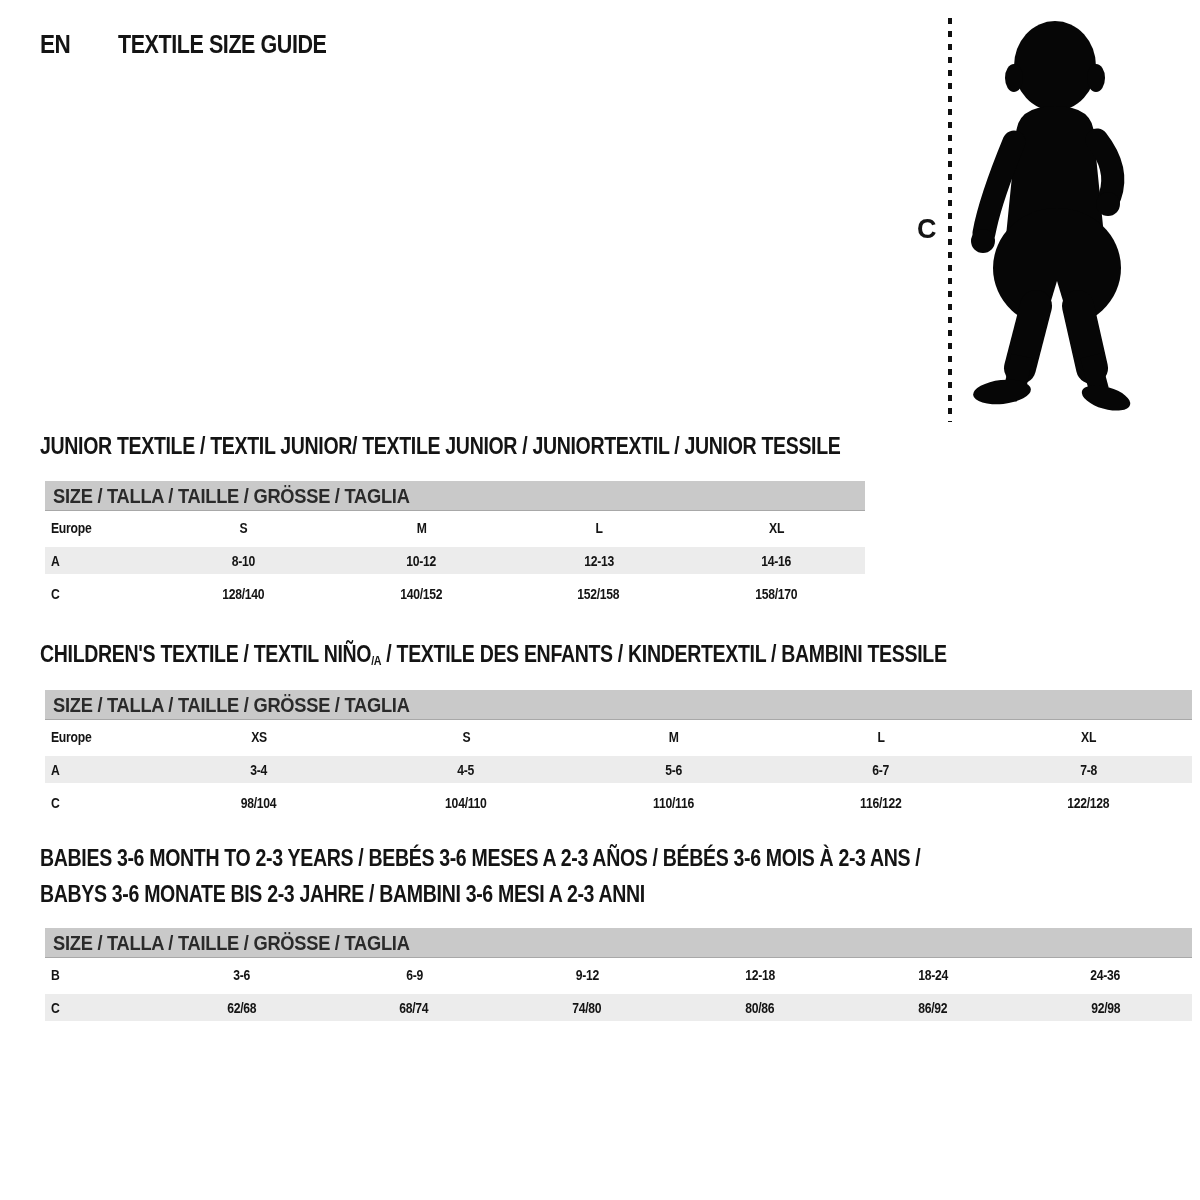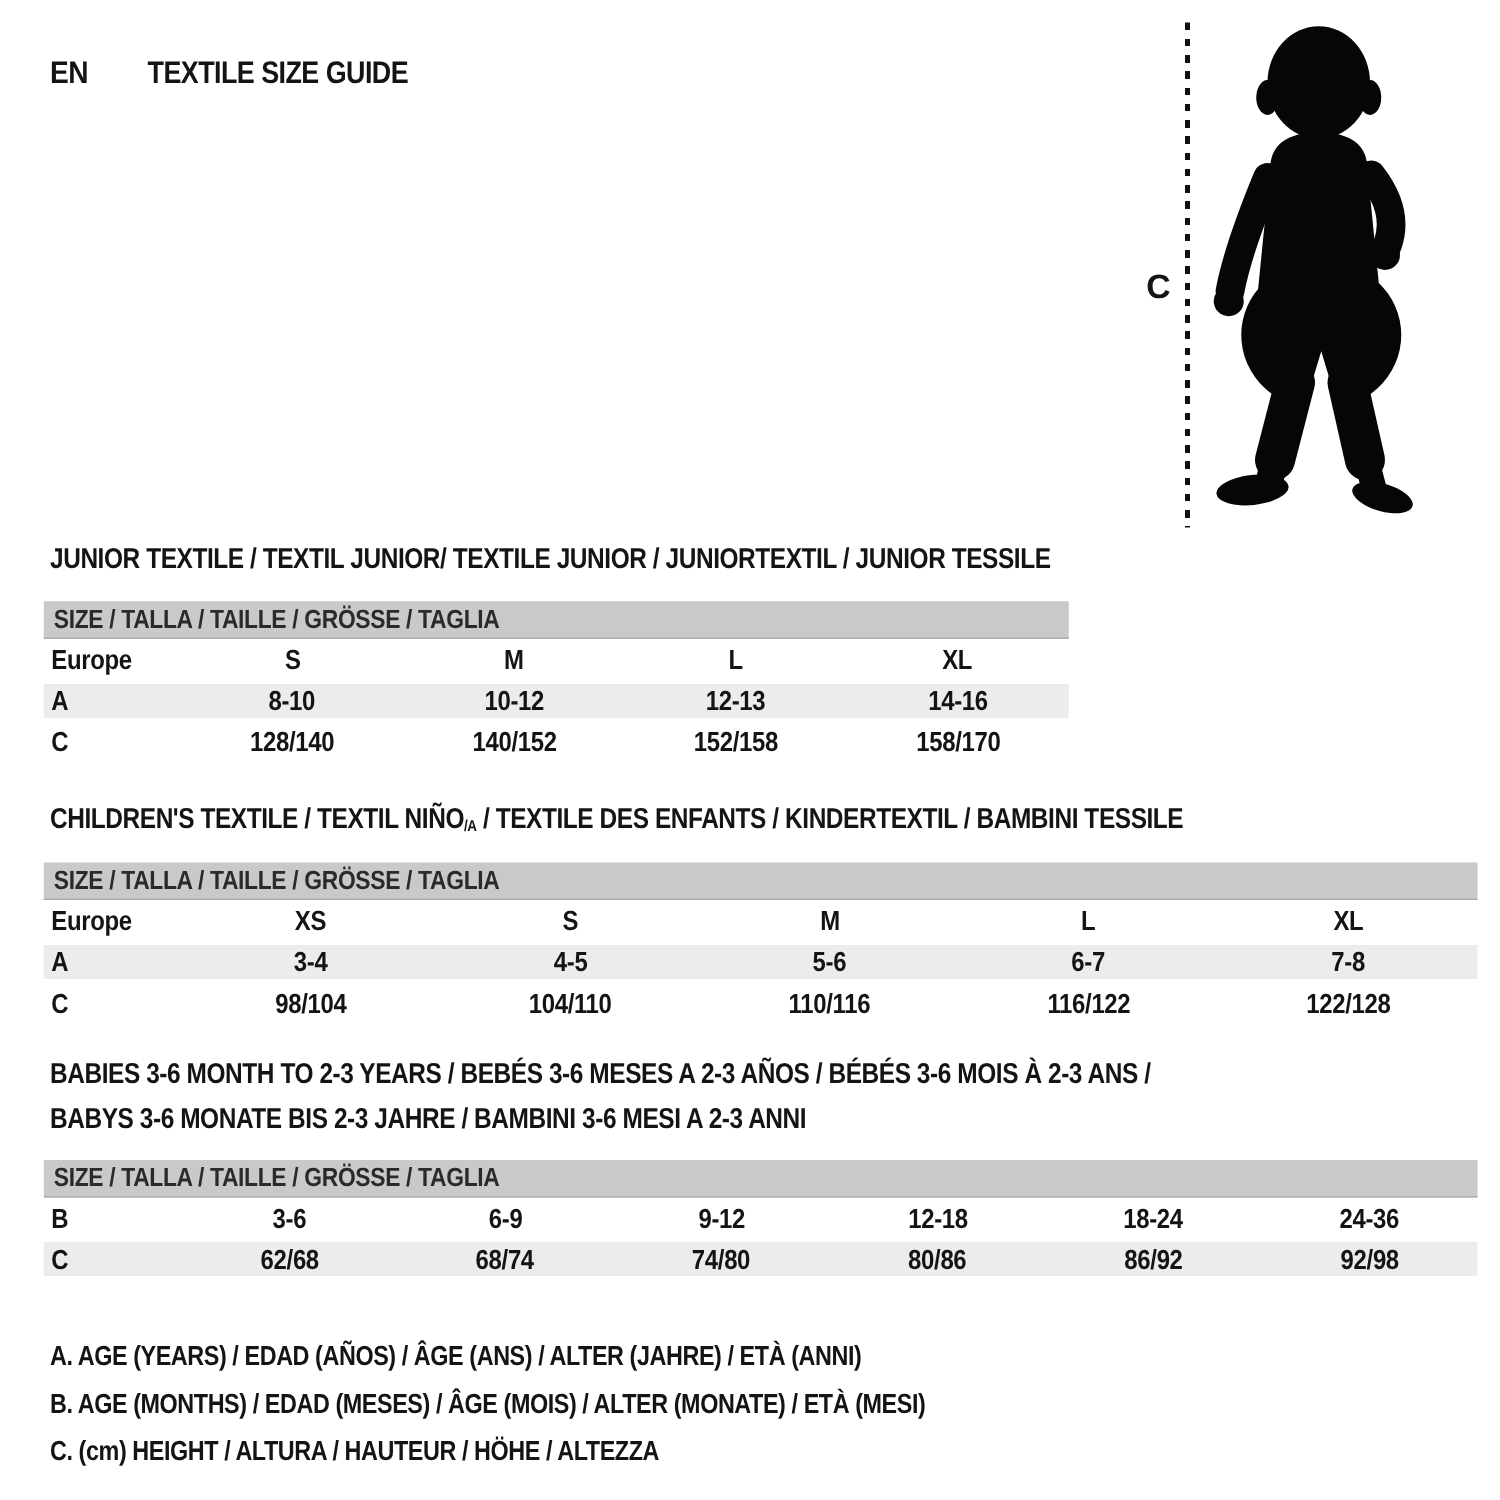--- a/index.html
+++ b/index.html
@@ -7,21 +7,21 @@
   body {
     font-family:"Liberation Sans", sans-serif;
     font-weight:700;
     color:#141414;
     position:relative;
     overflow:hidden;
   }
   .page { position:absolute; inset:0; background:#ffffff; }
 
   
-  .lang-list { position:absolute; left:40px; top:41px; }
+  .lang-list { position:absolute; left:40px; top:27px; }
   .lang-row { display:flex; height:34px; align-items:center; }
   .lang-code { width:78px; font-size:25px; letter-spacing:-0.5px; transform:scaleX(0.9); transform-origin:0 50%; }
   .lang-title { font-size:25px; letter-spacing:-0.5px; transform:scaleX(0.86); transform-origin:0 50%; white-space:nowrap; }
 
   
   .figure-area { position:absolute; left:905px; top:12px; width:295px; height:415px; }
   .c-label { position:absolute; left:12px; top:202px; font-size:27px; }
   .dash-line {
     position:absolute; left:43px; top:6px; width:4px; height:404px;
     background:repeating-linear-gradient(to bottom, #101010 0 6px, transparent 6px 13px);
@@ -29,28 +29,28 @@
   .toddler-svg { position:absolute; left:53px; top:4px; }
 
   
   .sec-heading {
     position:absolute; left:40px; font-size:23px; letter-spacing:-0.4px;
     transform:scaleX(0.85); transform-origin:0 50%; white-space:nowrap;
   }
   .sec-heading sub.nsub { font-size:0.55em; position:relative; top:0.25em; vertical-align:baseline; }
 
   
-  .tbl { position:absolute; left:35px; }
+  .tbl { position:absolute; left:45px; }
   .tbl-bar {
     height:30px; line-height:30px; background:#c9c9c9; color:#2a2a2a;
     font-size:21px; padding-left:8px; border-bottom:1px solid #a8a8a8;
     white-space:nowrap;
   }
   .tbl-bar .cx { transform-origin:0 50%; }
-  .tbl-row { display:flex; height:33px; align-items:center; font-size:22px; }
+  .tbl-row { display:flex; height:33px; align-items:center; font-size:14px; }
   .row-alt { background:linear-gradient(to bottom, #ffffff 0 3px, #ececec 3px 30px, #ffffff 30px 33px); }
   .cell { flex:1; text-align:center; overflow:visible; white-space:nowrap; }
   .cell.label { flex:0 0 110px; text-align:left; padding-left:6px; }
   .cx { display:inline-block; transform:scaleX(0.87); transform-origin:50% 50%; letter-spacing:-0.3px; }
   .cell.label .cx { transform-origin:0 50%; }
 
   .tbl-junior   { top:481px; width:820px; }
   .tbl-children { top:690px; width:1147px; }
   .tbl-babies   { top:928px; width:1147px; }
 
@@ -173,19 +173,14 @@
       <span class="cell label"><span class="cx">C</span></span>
       <span class="cell"><span class="cx">62/68</span></span>
       <span class="cell"><span class="cx">68/74</span></span>
       <span class="cell"><span class="cx">74/80</span></span>
       <span class="cell"><span class="cx">80/86</span></span>
       <span class="cell"><span class="cx">86/92</span></span>
       <span class="cell"><span class="cx">92/98</span></span>
     </div>
   </div>
 
-  <div class="legend">
-    <div class="legend-line">A. AGE (YEARS) / EDAD (AÑOS) / ÂGE (ANS) / ALTER (JAHRE) / ETÀ (ANNI)</div>
-    <div class="legend-line">B. AGE (MONTHS) / EDAD (MESES) / ÂGE (MOIS) / ALTER (MONATE) / ETÀ (MESI)</div>
-    <div class="legend-line">C. (cm) HEIGHT / ALTURA / HAUTEUR / HÖHE / ALTEZZA</div>
-  </div>
 
 </div>
 
 </body></html>

